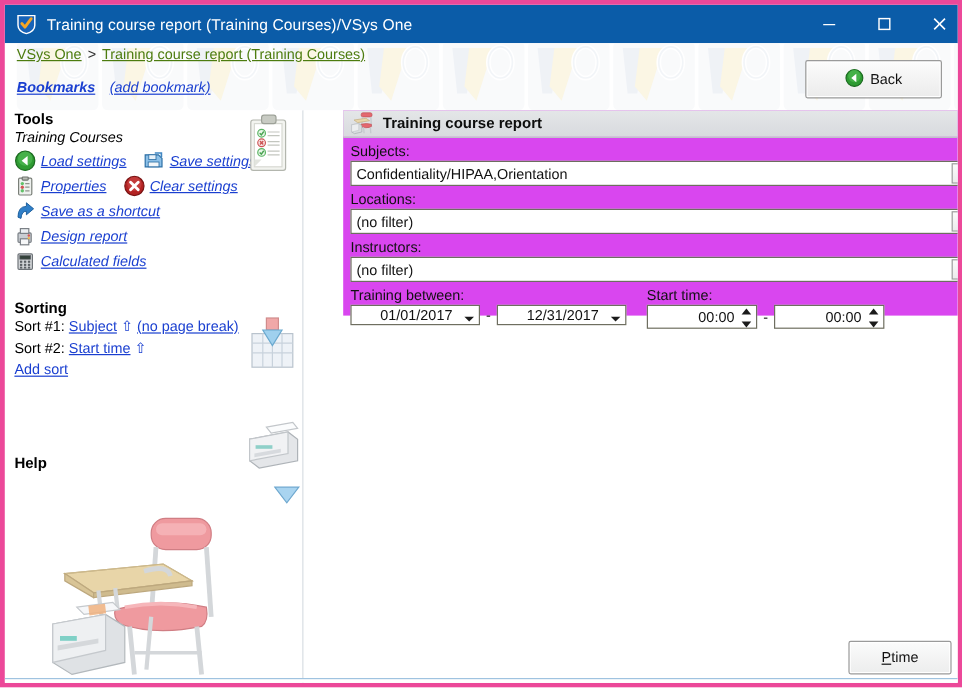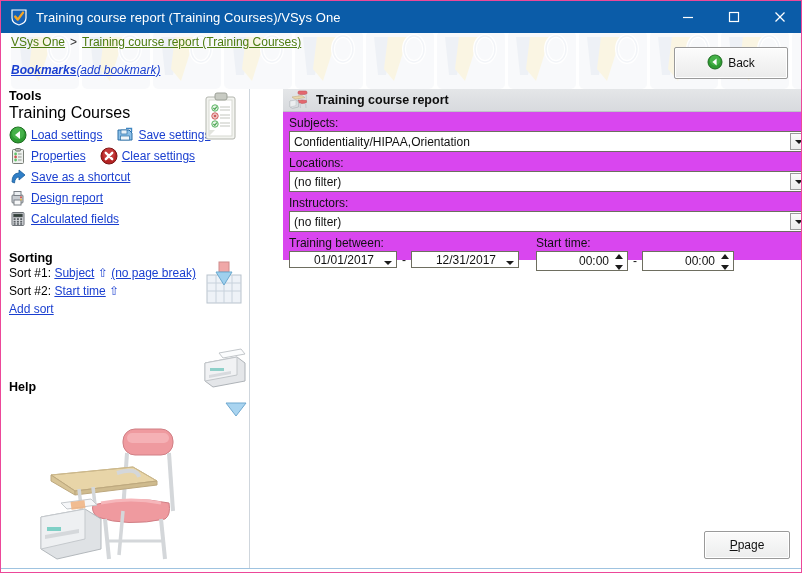--- a/index.html
+++ b/index.html
@@ -7,21 +7,21 @@
     width: 802px; height: 573px;
     overflow: hidden;
     font-family: "Liberation Sans", sans-serif;
     font-size: 12px;
     background: #ffffff;
   }
   #app {
     position: relative;
     width: 802px; height: 573px;
     box-sizing: border-box;
-    border: 1px solid #ec4899;
+    border: 4px solid #ec4899;
     background: #ffffff;
     overflow: hidden;
   }
 
   
   #titlebar {
     position: absolute; left: 0; top: 0;
     width: 802px; height: 32px;
     background: #0b5ca8;
     display: flex; align-items: center;
@@ -67,21 +67,21 @@
   #breadcrumb .sep { color: #333; margin: 0 5px; text-decoration: none; }
 
   #bookmarks {
     position: absolute; left: 10px; top: 62px;
     font-size: 12px; z-index: 5; white-space: nowrap;
   }
   #bookmarks a {
     color: #1a3fd0; text-decoration: underline;
     font-style: italic; font-weight: bold;
   }
-  #bookmarks .addbm { font-weight: normal; }
+  #bookmarks .addbm { font-weight: normal; margin-left: 12px; }
 
   #back-btn {
     position: absolute; right: 13px; top: 46px;
     width: 112px; height: 30px;
     background: linear-gradient(#fcfcfc, #ebebeb);
     border: 1px solid #9a9a9a;
     border-radius: 2px;
     display: flex; align-items: center; justify-content: center;
     gap: 5px; z-index: 6; cursor: default;
     font-size: 12px; color: #111;
@@ -94,34 +94,34 @@
     width: 248px; height: 483px;
     background: #ffffff;
     border-right: 1px solid #cfd6dd;
     overflow: hidden;
   }
   .sb-h {
     font-weight: bold; font-size: 12.5px; color: #000;
     margin: 0 0 1px 8px;
   }
   .sb-sub {
-    font-size: 16px; color: #000;
+    font-style: italic; font-size: 12px; color: #000;
     margin: 0 0 2px 8px;
   }
   .sb-row {
     display: flex; align-items: center;
     height: 21px; margin-left: 8px;
   }
   .sb-ico {
     width: 18px; height: 18px; flex: none;
     margin-right: 4px; position: relative;
   }
   .sb-link {
     color: #1a3fd0; text-decoration: underline;
-    font-size: 12px; white-space: nowrap; cursor: default;
+    font-size: 12px; white-space: nowrap; cursor: default; font-style: italic;
   }
   .sb-gap { height: 10px; }
 
   #sort-block { margin-top: 2px; }
   .sort-line { margin-left: 8px; font-size: 12px; height: 18px; }
   .sort-line a { color: #1a3fd0; text-decoration: underline; }
   .arrowup { color: #1a3fd0; text-decoration: none; font-size: 12px; }
 
   
   #clipboard-art { position: absolute; left: 200px; top: 2px; width: 40px; height: 52px; }
@@ -679,18 +679,18 @@
                 <span class="dn"></span>
               </span>
             </div>
           </div>
         </div>
       </div>
     </div>
 
     <div id="print-btn">
       <span class="acc">P</span>
-        <span>page</span>
+        <span>time</span>
     </div>
   </div>
 
   <div id="statusbar"></div>
 </div>
 
 </body></html>

